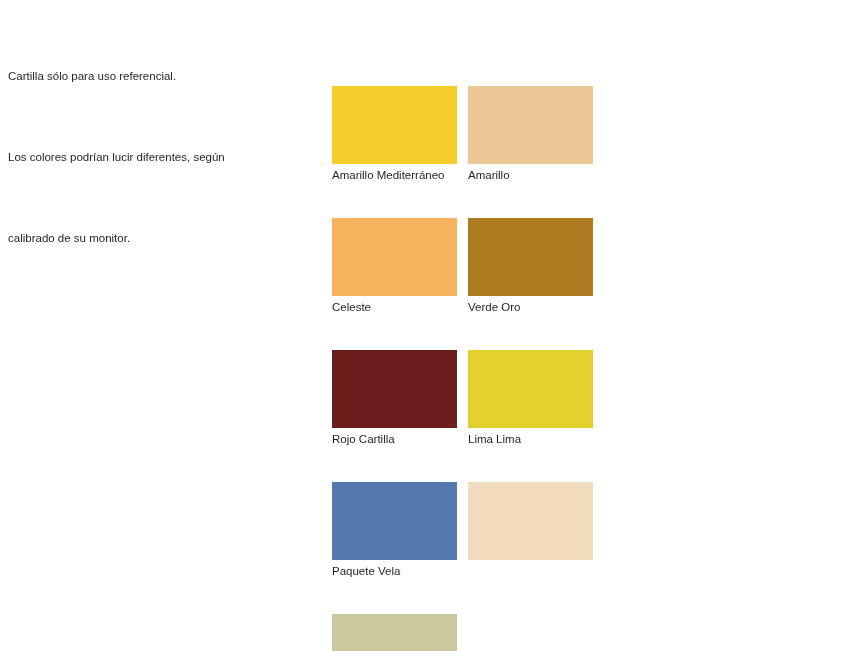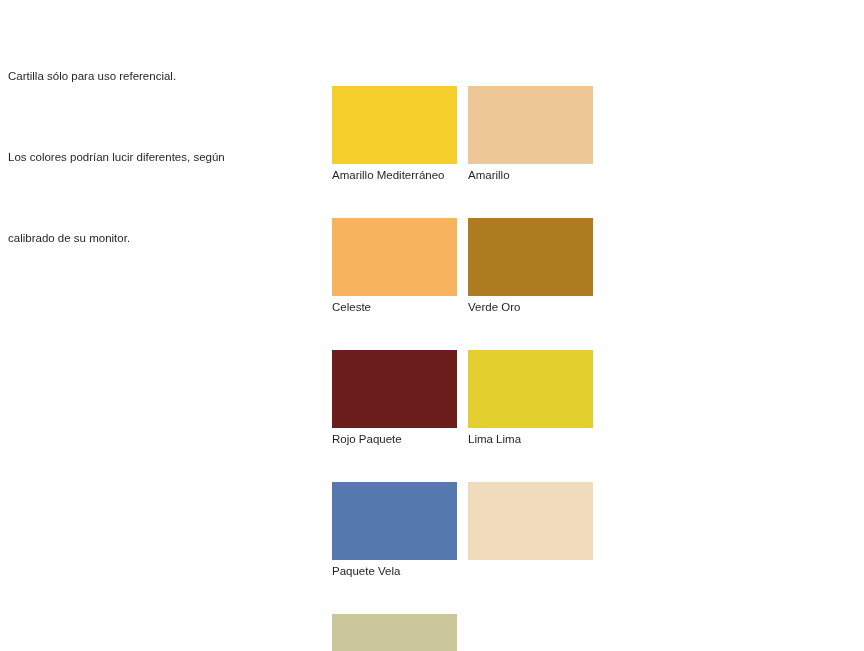--- a/index.html
+++ b/index.html
@@ -81,21 +81,21 @@
     <div class="swatch-cell">
       <span class="swatch-chip" style="background-color: rgb(247, 179, 94);"></span>
       <span class="swatch-label">Celeste</span>
     </div>
     <div class="swatch-cell">
       <span class="swatch-chip" style="background-color: rgb(173, 124, 33);"></span>
       <span class="swatch-label">Verde Oro</span>
     </div>
     <div class="swatch-cell">
       <span class="swatch-chip" style="background-color: rgb(107, 30, 28);"></span>
-      <span class="swatch-label">Rojo Paquete</span>
+      <span class="swatch-label">Rojo Cartilla</span>
     </div>
     <div class="swatch-cell">
       <span class="swatch-chip" style="background-color: rgb(227, 207, 46);"></span>
       <span class="swatch-label">Lima Lima</span>
     </div>
     <div class="swatch-cell">
       <span class="swatch-chip" style="background-color: rgb(85, 121, 174);"></span>
       <span class="swatch-label">Paquete Vela</span>
     </div>
     <div class="swatch-cell">

